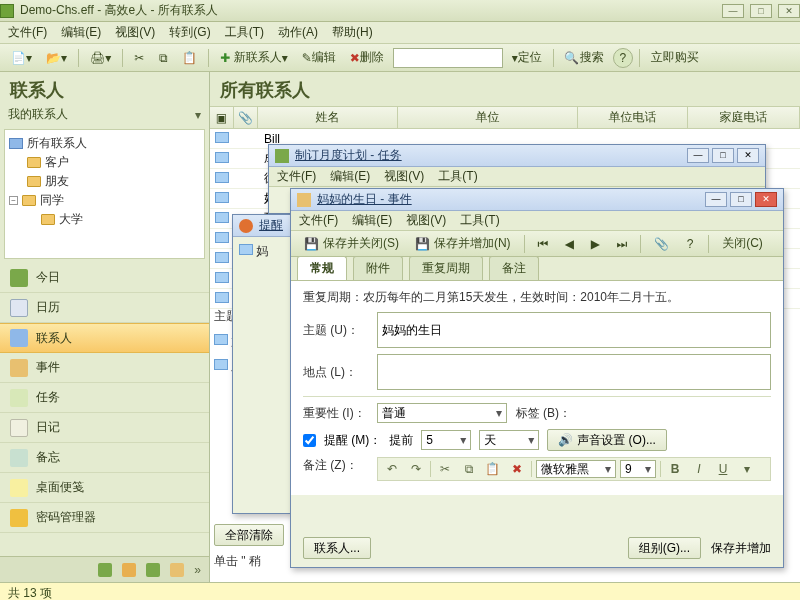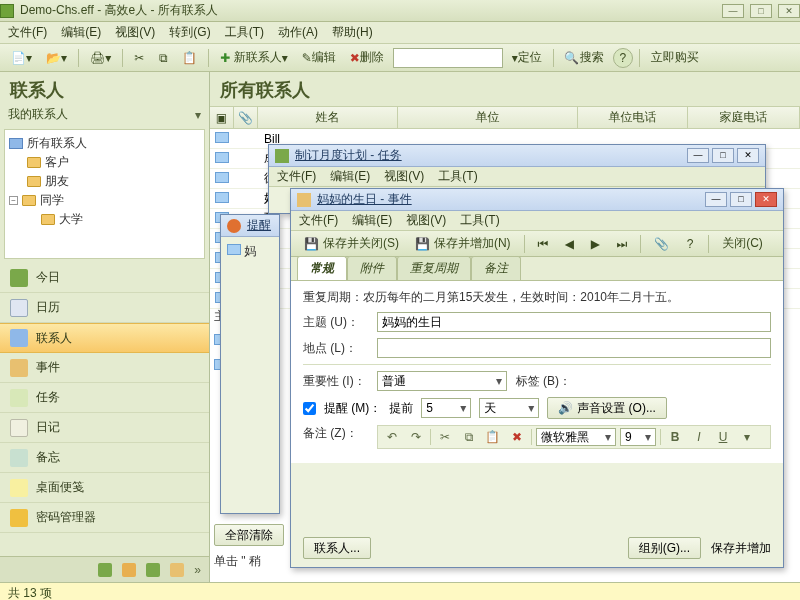--- a/index.html
+++ b/index.html
@@ -53,41 +53,41 @@
 .childwin { position: absolute; background: #edf2de; border: 1px solid #6f8aaf; box-shadow: 2px 3px 6px rgba(0,0,0,.25); }
 .cw-title { height: 22px; background: linear-gradient(#dce8f7,#c5d7ef); display: flex; align-items: center; padding: 0 6px; border-bottom: 1px solid #9ab0cf; }
 .cw-title .ci { width: 14px; height: 14px; margin-right: 6px; }
 .cw-title .ct { flex: 1; color: #1f3a5f; text-decoration: underline; }
 .cw-btns { display: flex; gap: 3px; }
 .cw-btn { width: 22px; height: 15px; border: 1px solid #8aa0c0; background: #e5edf7; font-size: 9px; line-height: 13px; text-align: center; cursor: pointer; }
 .cw-btn.red { background: #e06050; border-color: #b03a2a; color: #fff; }
 .cw-menubar { height: 20px; background: #e7edd4; display: flex; align-items: center; padding: 0 8px; gap: 14px; border-bottom: 1px solid #c6d0aa; color: #2f3a1a; }
 .cw-toolbar { height: 26px; background: linear-gradient(#eef3df,#dae3c2); border-bottom: 1px solid #b6c197; display: flex; align-items: center; padding: 0 8px; gap: 6px; }
 .cw-toolbar .tbtn { gap: 4px; }
-.cw-tabs { height: 24px; background: #e7edd4; display: flex; align-items: flex-end; padding: 0 6px; border-bottom: 1px solid #b6c197; gap: 0; font-style: italic; }
+.cw-tabs { height: 24px; background: #e7edd4; display: flex; align-items: flex-end; padding: 0 6px; border-bottom: 1px solid #b6c197; gap: 6px; }
 .tab { padding: 3px 12px; border: 1px solid #b6c197; border-bottom: none; background: #dde6c9; color: #3a4a1f; cursor: pointer; border-radius: 3px 3px 0 0; }
 .tab.act { background: #fff; font-weight: bold; }
 
 .form { padding: 8px 12px; background: #fff; }
 .form-row { display: flex; align-items: center; margin: 6px 0; gap: 8px; }
 .form-row label { width: 66px; color: #333; }
-.form-row input[type=text] { flex: 1; height: 20px; border: 1px solid #a6b38a; padding: 0 4px; background: #fff; }
+.form-row input[type=text] { flex: 1; height: 36px; border: 1px solid #a6b38a; padding: 0 4px; background: #fff; }
 .combo { height: 20px; border: 1px solid #a6b38a; background: #fff; display: flex; align-items: center; padding: 0 4px; min-width: 110px; justify-content: space-between; cursor: pointer; }
 .combo::after { content: "▾"; color: #555; margin-left: 6px; }
 .btn { height: 22px; border: 1px solid #a6b38a; background: linear-gradient(#f5f8ea,#e3e9d0); padding: 0 10px; cursor: pointer; display: flex; align-items: center; gap: 4px; border-radius: 2px; }
 .chk { width: 13px; height: 13px; }
 .swatch { width: 14px; height: 14px; background: #d8b6f0; border: 1px solid #999; display: inline-block; margin-right: 4px; }
 .rt-toolbar { height: 24px; border: 1px solid #cfd7b8; background: #eef3df; display: flex; align-items: center; padding: 0 4px; gap: 4px; }
 .rt-btn { width: 20px; height: 18px; display: flex; align-items: center; justify-content: center; cursor: pointer; color: #5a6842; border: 1px solid transparent; }
 .rt-sep { width: 1px; height: 16px; background: #c6d0aa; }
 .bottom-btns { position: absolute; bottom: 8px; left: 12px; right: 12px; display: flex; gap: 10px; align-items: center; }
 
 #win-task { left: 268px; top: 144px; width: 498px; height: 70px; }
 #win-event { left: 290px; top: 188px; width: 494px; height: 380px; }
-#win-remind { left: 220px; top: 214px; width: 60px; height: 300px; overflow: hidden; }
+#win-remind { left: 232px; top: 214px; width: 60px; height: 300px; overflow: hidden; }
 
 .attach-icon::before{content:"📎";font-size:12px}
 </style>
 </head>
 <body>
 
 <div class="titlebar">
   <span class="icon"></span>
   <span class="ttl">Demo-Chs.eff - 高效e人 - 所有联系人</span>
   <div class="winbtns">

